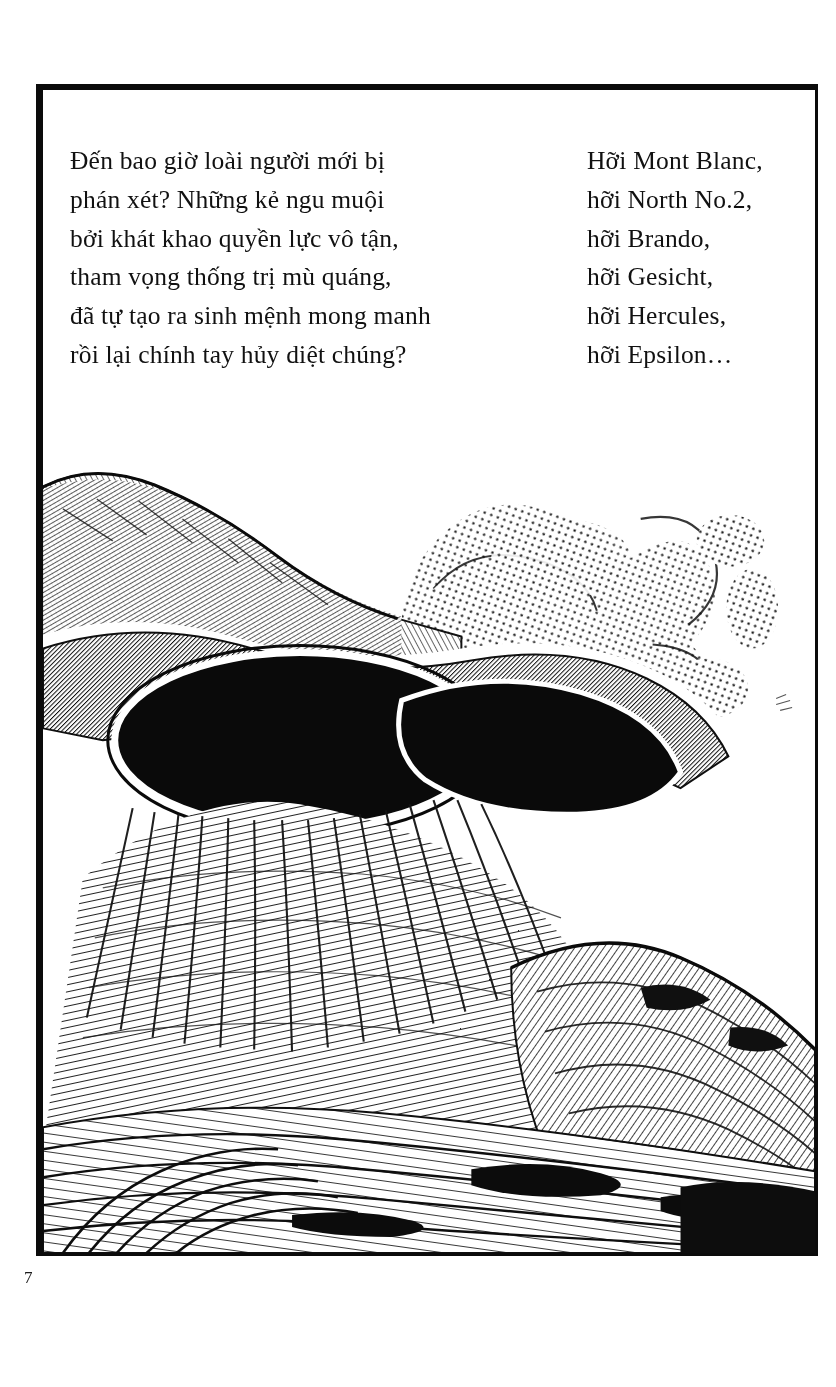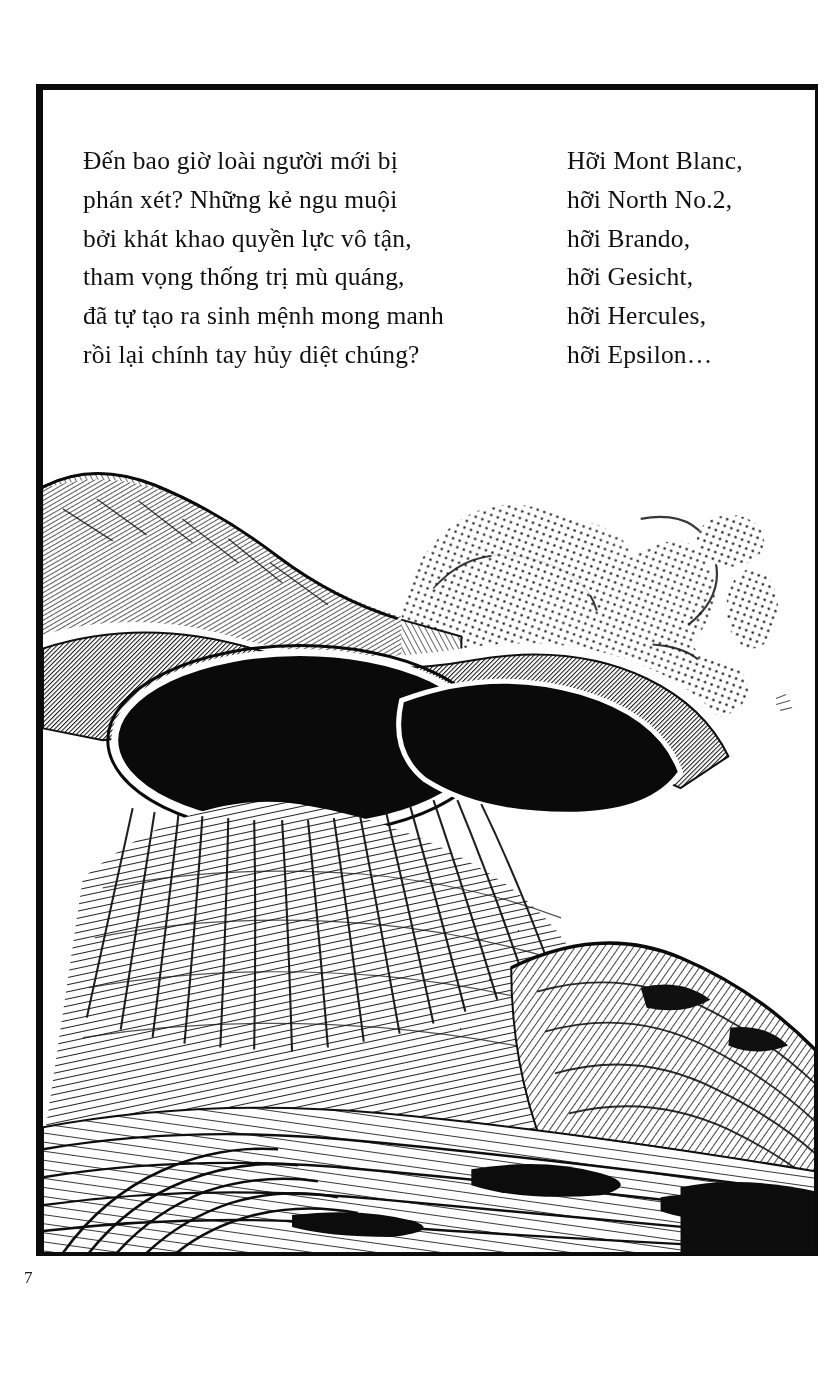--- a/index.html
+++ b/index.html
@@ -54,28 +54,28 @@
     position: absolute;
     color: #111111;
     font-family: "Liberation Serif", serif;
     line-height: 1.52;
     letter-spacing: 0.2px;
     white-space: pre-line;
     pointer-events: auto;
   }
 
   .caption-left {
-    left: 40px;
+    left: 27px;
     top: 52px;
     width: 448px;
     font-size: 25.5px;
   }
 
   .caption-right {
-    left: 524px;
+    left: 544px;
     top: 52px;
     width: 240px;
     font-size: 25.5px;
     text-align: left;
   }
 
   
   .page-number {
     position: absolute;
     left: 24px;

